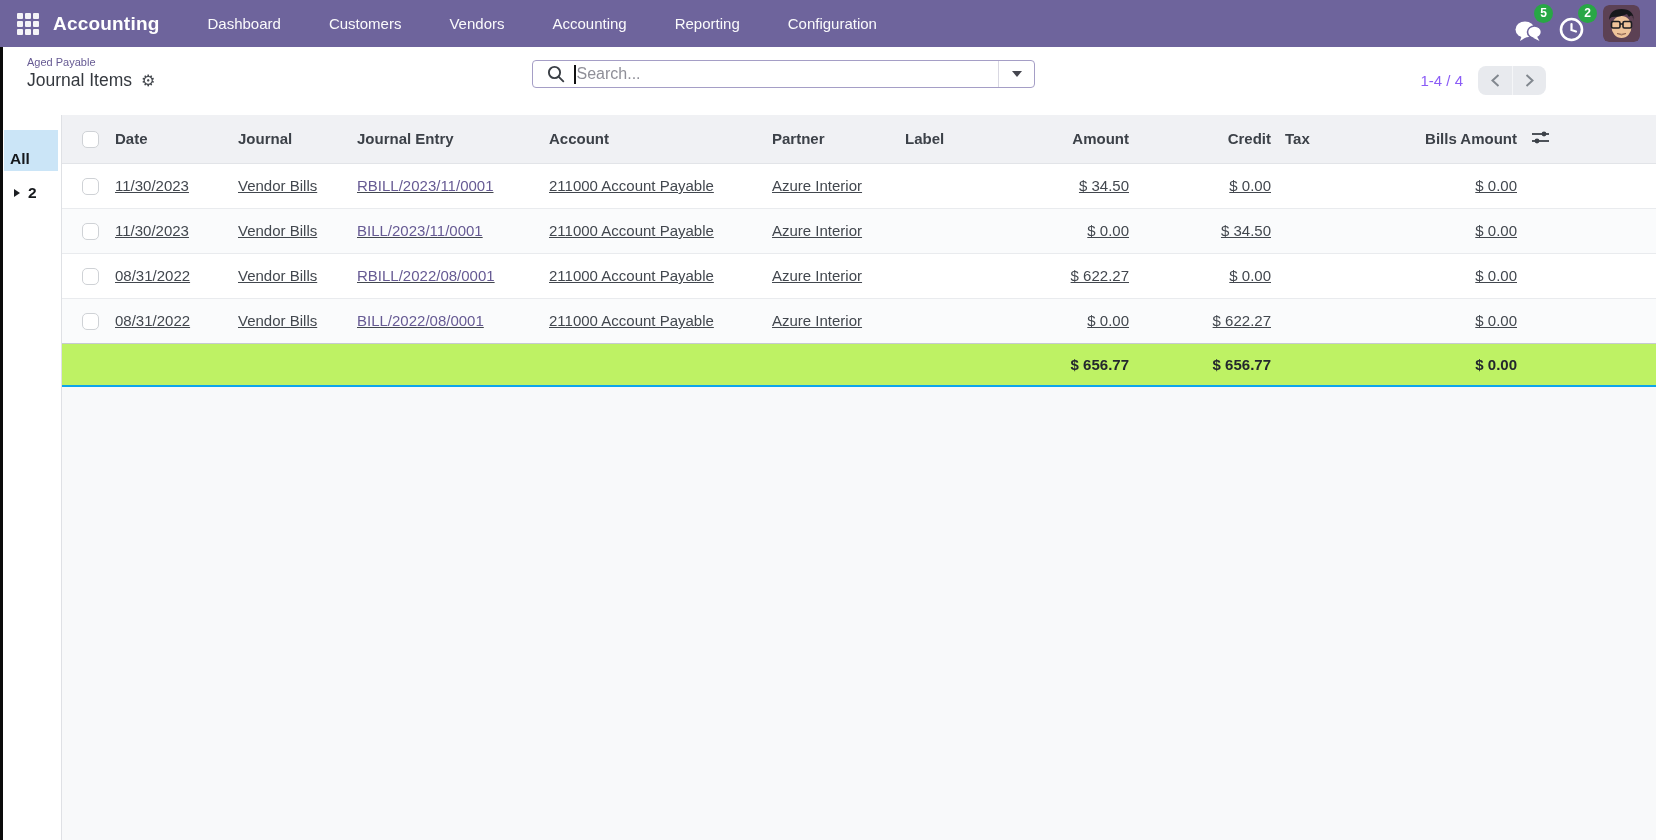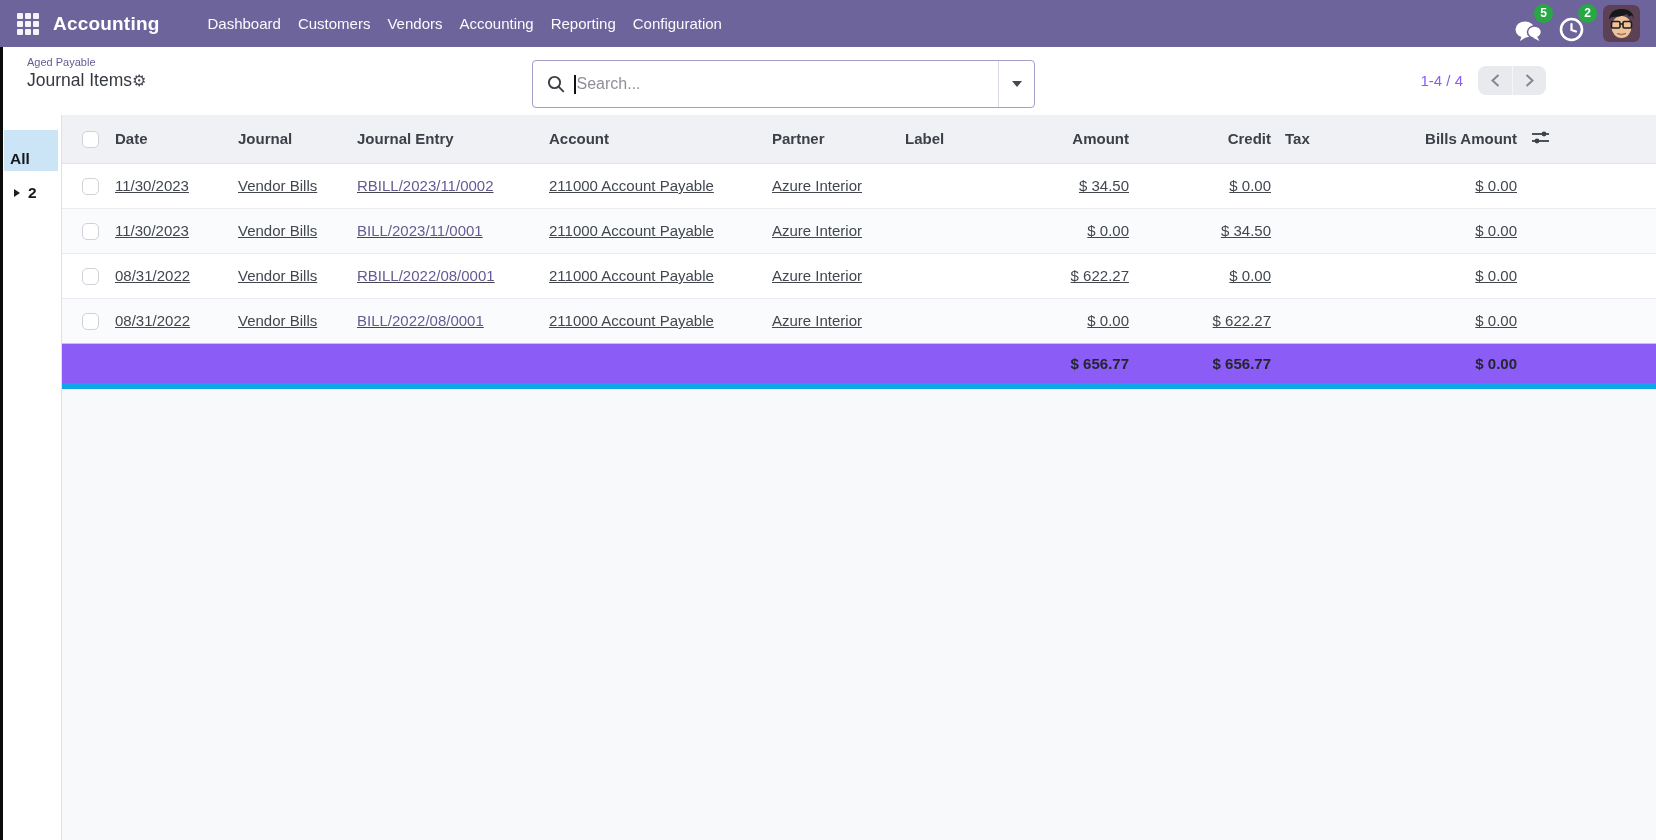--- a/index.html
+++ b/index.html
@@ -10,37 +10,37 @@
     -webkit-font-smoothing:antialiased;
   }
 
   
   .navbar { position:relative; height:47px; background:#6e649c; display:flex; align-items:center; color:#fff;text-align:right; }
   .nav-underline { position:absolute; left:0; bottom:-2px; width:172px; height:2px; background:#4f4874; }
   .apps-btn { margin:0 14px 0 17px; cursor:pointer; }
   .apps-grid { display:grid; grid-template-columns:repeat(3,6px); grid-template-rows:repeat(3,6px); gap:2px; }
   .apps-grid i { background:#fff; opacity:.92; border-radius:1px; }
   .brand { font-size:19px; font-weight:700; letter-spacing:.2px; margin-right:32px; cursor:pointer; }
-  .menu { display:flex; gap:17px; font-size:15px;padding-left:16px; }
+  .menu { display:flex; gap:48px; font-size:15px;padding-left:16px; }
   .menu .mi { cursor:pointer; opacity:.97; }
   .nav-right { margin-left:auto; display:flex; align-items:center; gap:14px; margin-right:16px; }
   .ibtn { position:relative; width:30px; height:36px; display:flex; align-items:flex-end; justify-content:flex-start; cursor:pointer; }
   .badge { position:absolute; top:-2px; right:-8px; min-width:19px; height:19px; border-radius:10px;
            background:#28a745; color:#fff; font-size:12px; font-weight:700;
            display:flex; align-items:center; justify-content:center; padding:0 4px; }
   .avatar { width:37px; height:37px; border-radius:6px; overflow:hidden; cursor:pointer; display:block; }
 
   
   .control-panel { position:relative; height:68px; background:#fff; }
   .breadcrumbs { position:absolute; left:27px; top:9px; }
   .bc-link { font-size:11px; color:#665a93; cursor:pointer; display:block; margin-bottom:2px; }
-  .cp-title { font-size:17.5px; color:#35393f; display:flex; align-items:center; }
+  .cp-title { font-size:17.5px; color:#35393f; display:flex; align-items:center; gap:9px; }
   .gear { font-family:"DejaVu Sans",sans-serif; font-size:16px; color:#45494f; cursor:pointer; line-height:1; }
 
-  .search { position:absolute; left:532px; top:13px; width:503px; height:48px; background:#fff;
+  .search { position:absolute; left:532px; top:13px; width:503px; height:28px; background:#fff;
             border:1px solid #a59ec6; border-radius:4px; display:flex; align-items:center; }
   .search svg { margin:0 9px 0 14px; flex:none; }
   .caret-bar { width:1.5px; height:19px; background:#111; flex:none; }
   .search input { flex:1; border:none; outline:none; font-size:16px; color:#333; padding:0 0 0 1px; background:transparent;
                   font-family:"Liberation Sans","DejaVu Sans",sans-serif; }
   .search input::placeholder { color:#8f8f98; }
   .search-toggle { width:36px; align-self:stretch; border-left:1px solid #d9d8e2; display:flex; align-items:center; justify-content:center; cursor:pointer; }
   .caret-down { width:0; height:0; border-left:5px solid transparent; border-right:5px solid transparent; border-top:6px solid #45464f; }
 
   .pager { position:absolute; right:110px; top:19px; display:flex; align-items:center; gap:15px; }
@@ -69,21 +69,21 @@
   th.num, td.num { text-align:right; padding-right:1px; }
   th.c-tax-h, td.c-tax-d { padding-left:13px; }
   tbody tr { background:#fff; height:45px;text-decoration:underline; }
   tbody tr:nth-child(even) { background:#fafbfc; }
   tbody tr + tr { border-top:1px solid #e9ebee; }
   td { padding:0; }
   .cb { display:inline-block; width:17px; height:17px; border:1px solid #cfd2d6; border-radius:5px; background:#fff;
         margin-left:20px; vertical-align:middle; cursor:pointer; }
   th .cb { margin-left:20px; }
   a.entry { color:#665a93; text-decoration:none; cursor:pointer; }
-  tfoot tr { background:#8b5cf6; height:43px; border-top:1px solid #c6cad0; border-bottom:6px solid #0ea5e9; }
+  tfoot tr { background:#bef264; height:43px; border-top:1px solid #c6cad0; border-bottom:2px solid #0ea5e9; }
   tfoot td { font-weight:700; color:#23272d; }
   .opt-cols { padding-left:14px; cursor:pointer; display:inline-block; }
 </style>
 </head>
 <body>
 
 <div class="navbar">
   <div class="apps-btn">
     <div class="apps-grid">
       <i></i>
@@ -227,21 +227,21 @@
               </svg>
             </span>
           </th>
         </tr>
       </thead>
       <tbody>
         <tr>
           <td><span class="cb"></span></td>
           <td>11/30/2023</td>
           <td>Vendor Bills</td>
-          <td><a class="entry">RBILL/2023/11/0002</a></td>
+          <td><a class="entry">RBILL/2023/11/0001</a></td>
           <td>211000 Account Payable</td>
           <td>Azure Interior</td>
           <td></td>
           <td class="num">$ 34.50</td>
           <td class="num">$ 0.00</td>
           <td class="c-tax-d"></td>
           <td class="num">$ 0.00</td>
           <td></td>
         </tr>
         <tr>

